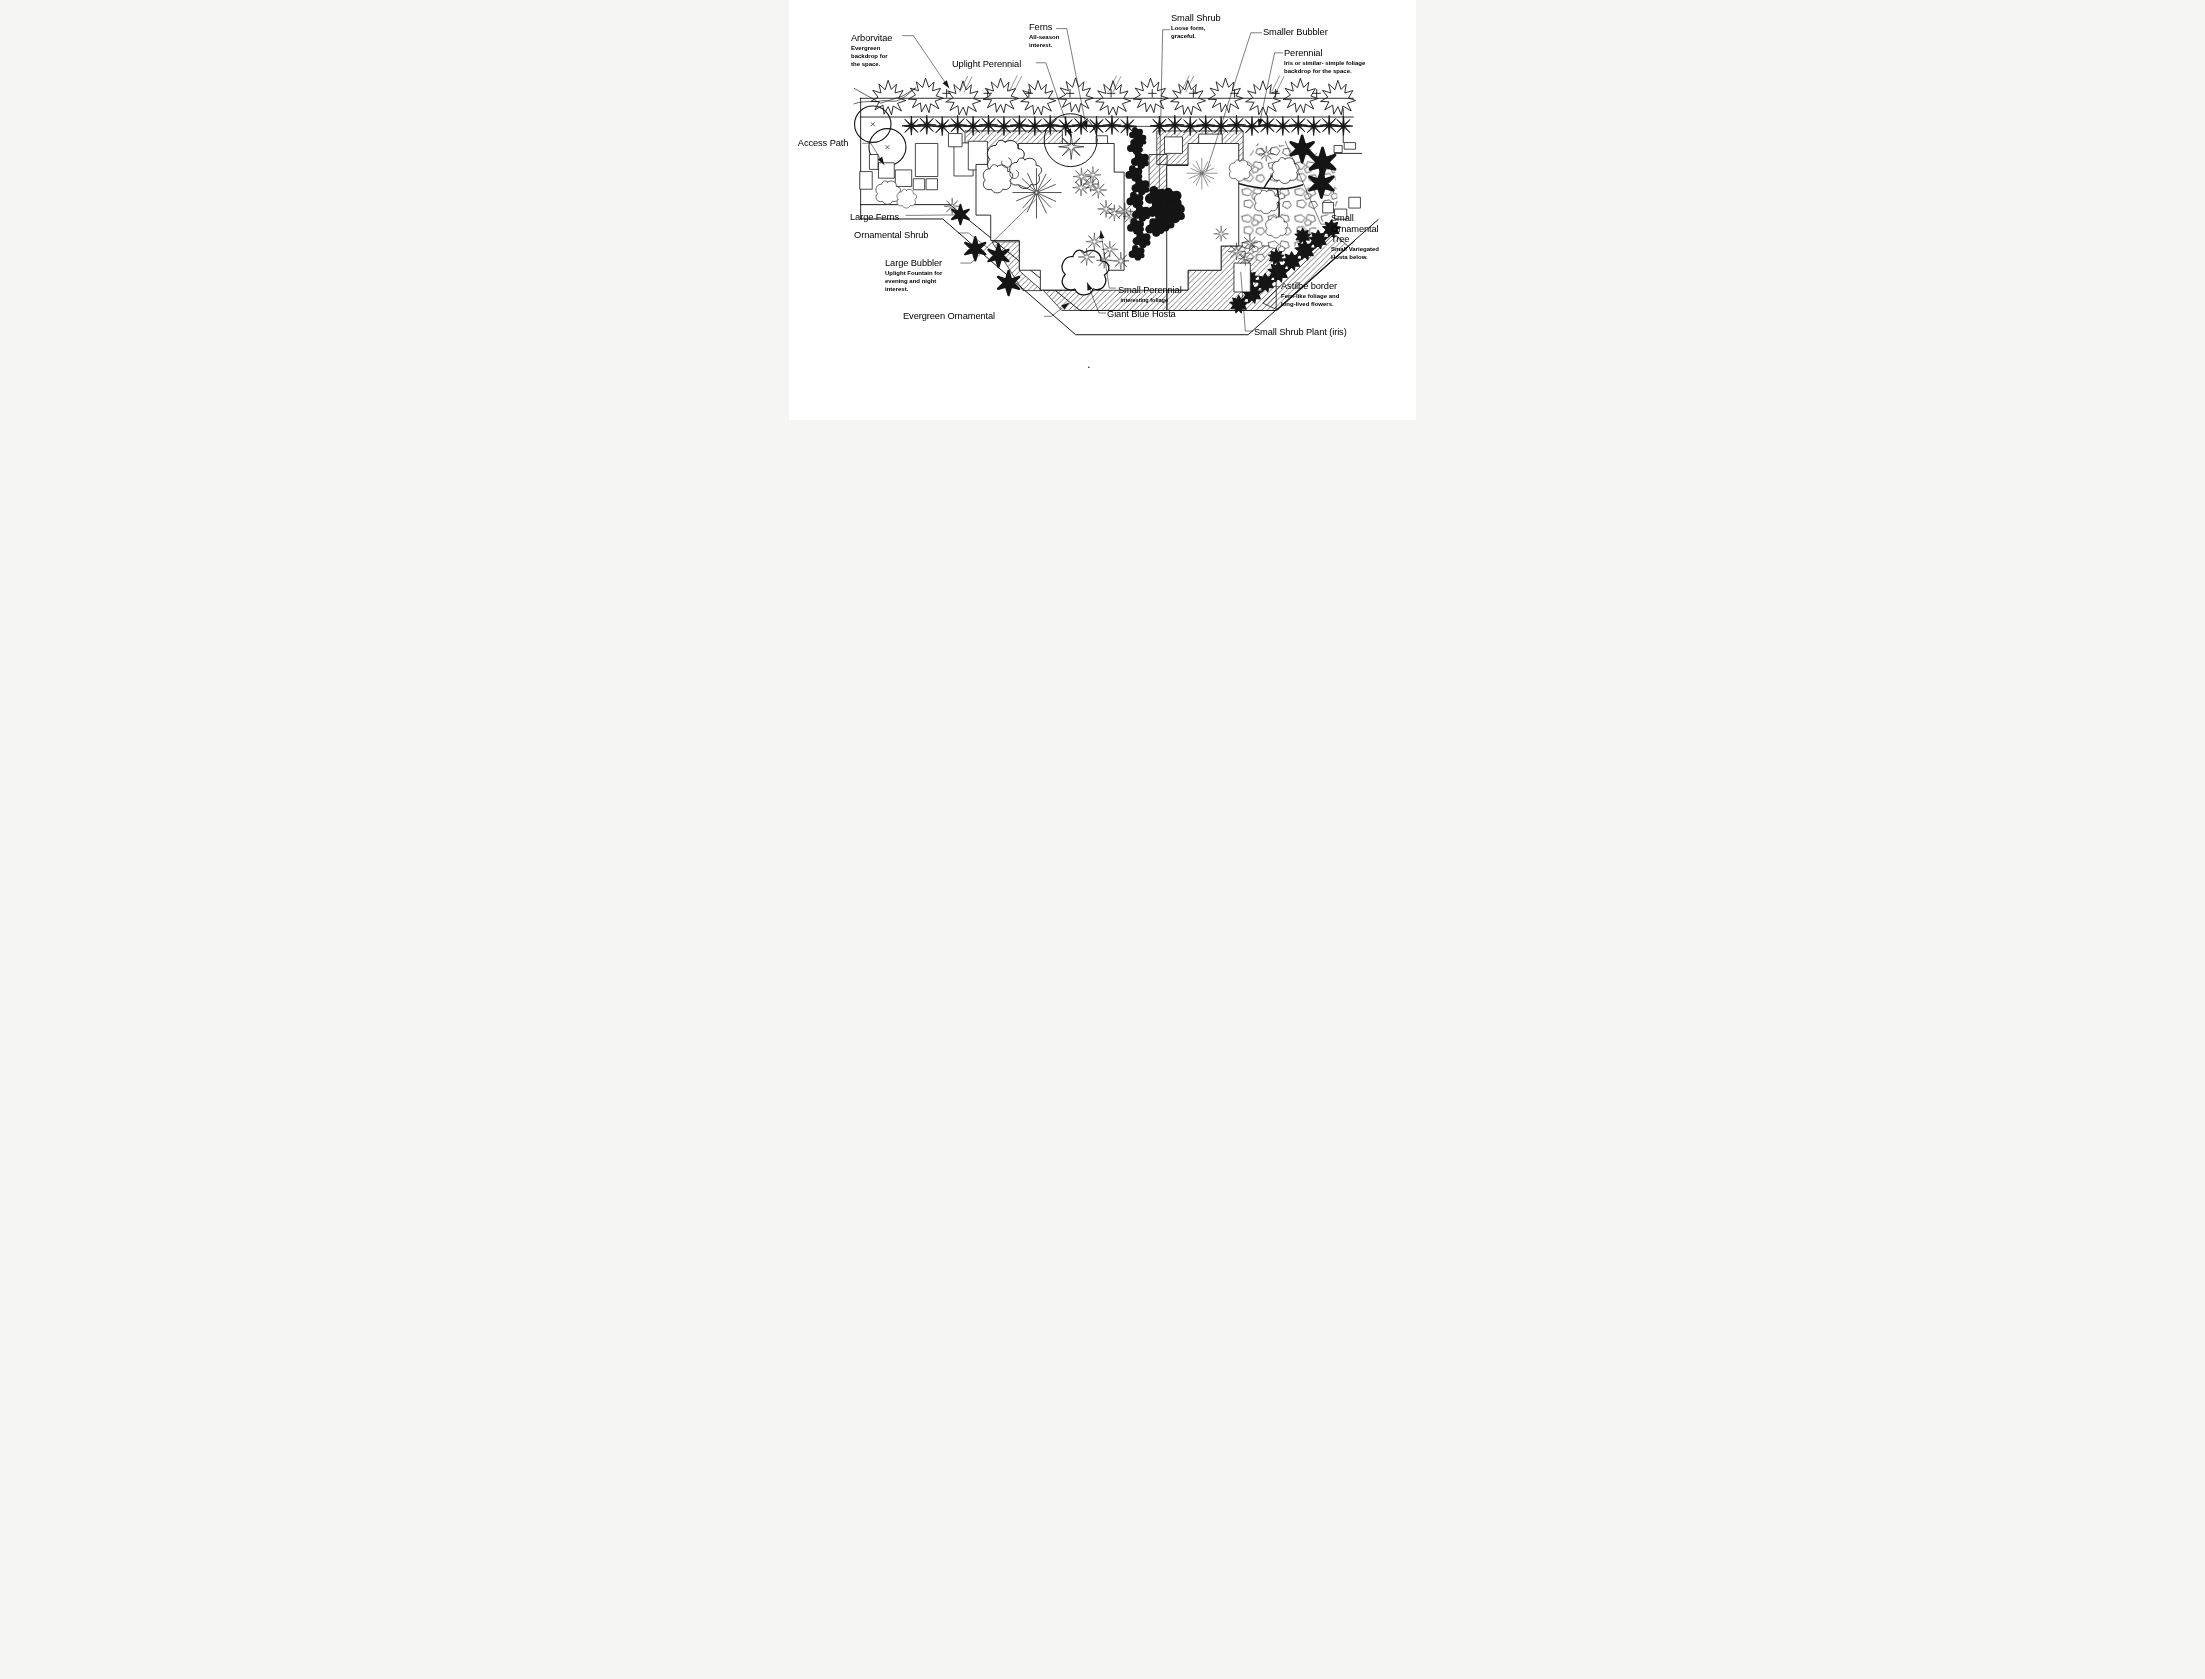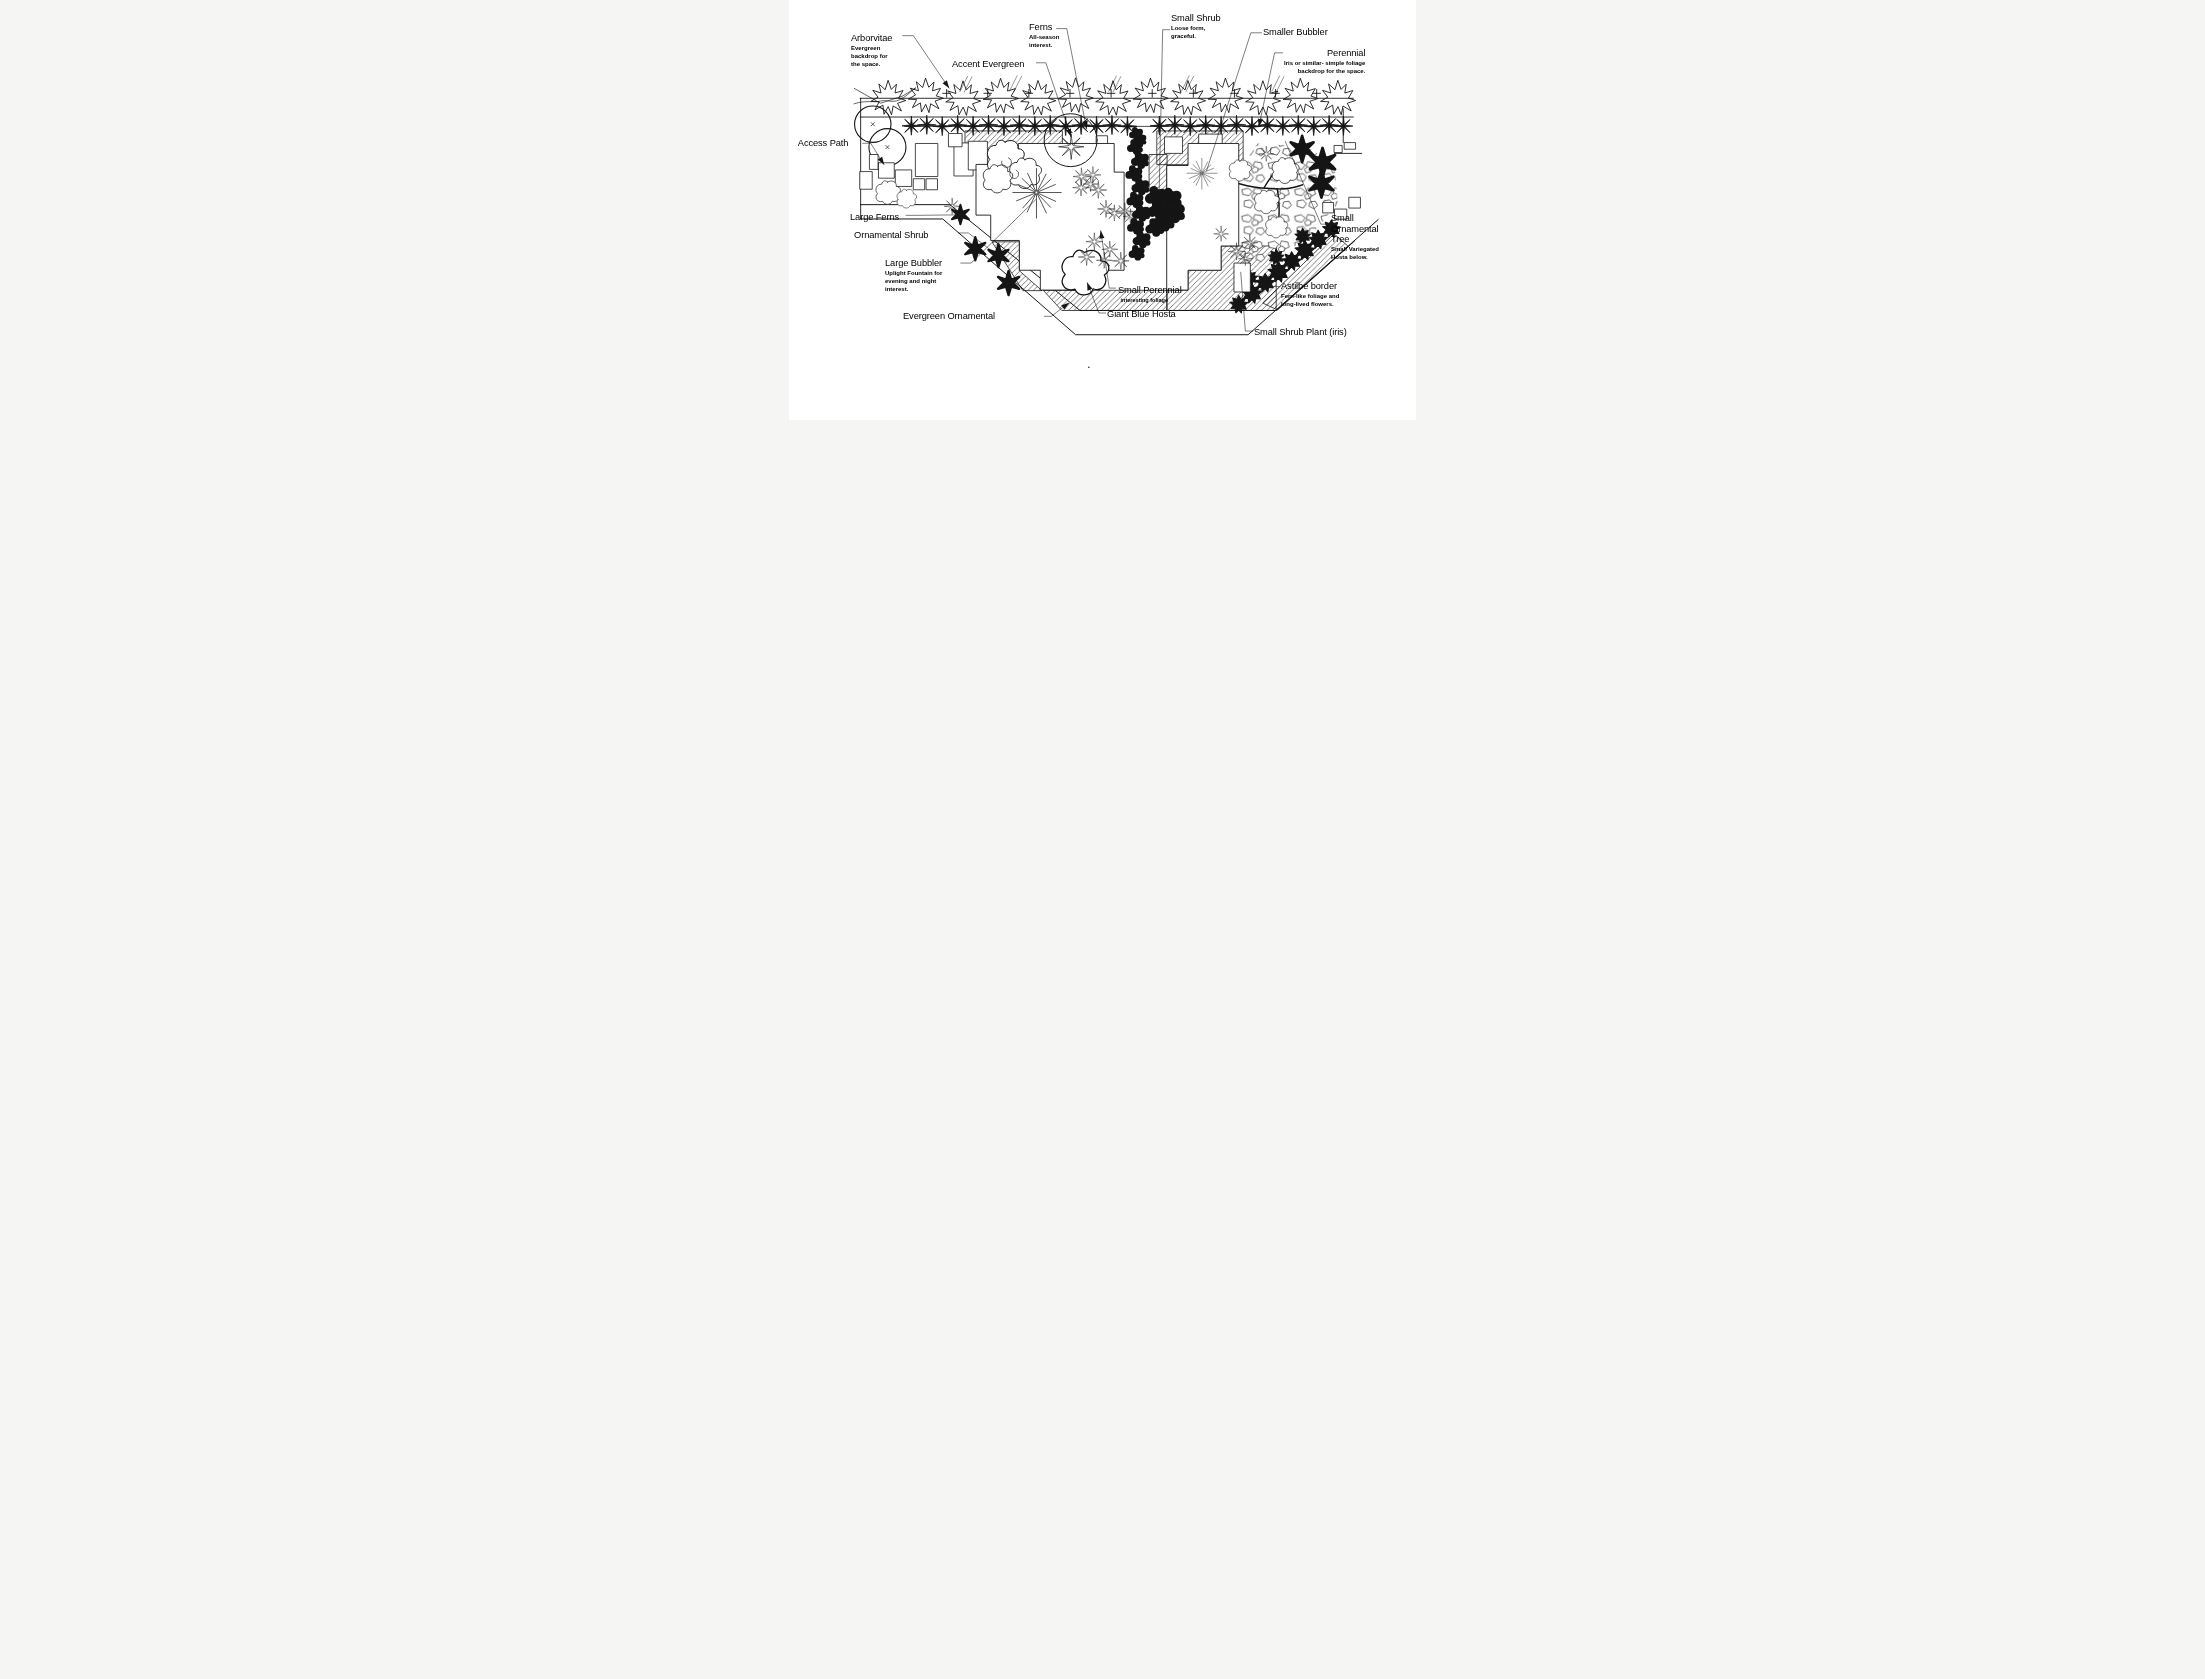--- a/index.html
+++ b/index.html
@@ -337,40 +337,40 @@
   </svg>
 
   <div class="callout" style="left:62px;top:33px;">
     <div class="co-label">Arborvitae</div>
     <div class="co-desc">Evergreen
 backdrop for
 the space.</div>
   </div>
 
   <div class="callout" style="left:163px;top:59px;">
-    <div class="co-label">Accent Evergreen</div>
+    <div class="co-label">Uplight Perennial</div>
   </div>
 
   <div class="callout" style="left:240px;top:22px;">
     <div class="co-label">Ferns</div>
     <div class="co-desc">All-season
 interest.</div>
   </div>
 
   <div class="callout" style="left:382px;top:13.2px;">
     <div class="co-label">Small Shrub</div>
     <div class="co-desc">Loose form,
 graceful.</div>
   </div>
 
   <div class="callout" style="left:474px;top:27px;">
     <div class="co-label">Smaller Bubbler</div>
   </div>
 
-  <div class="callout" style="left:495px;top:48px;text-align:right;">
+  <div class="callout" style="left:495px;top:48px;">
     <div class="co-label">Perennial</div>
     <div class="co-desc">Iris or similar- simple foliage
 backdrop for the space.</div>
   </div>
 
   <div class="callout" style="left:8.8px;top:138px;">
     <div class="co-label">Access Path</div>
   </div>
 
   <div class="callout" style="left:61px;top:212px;">

